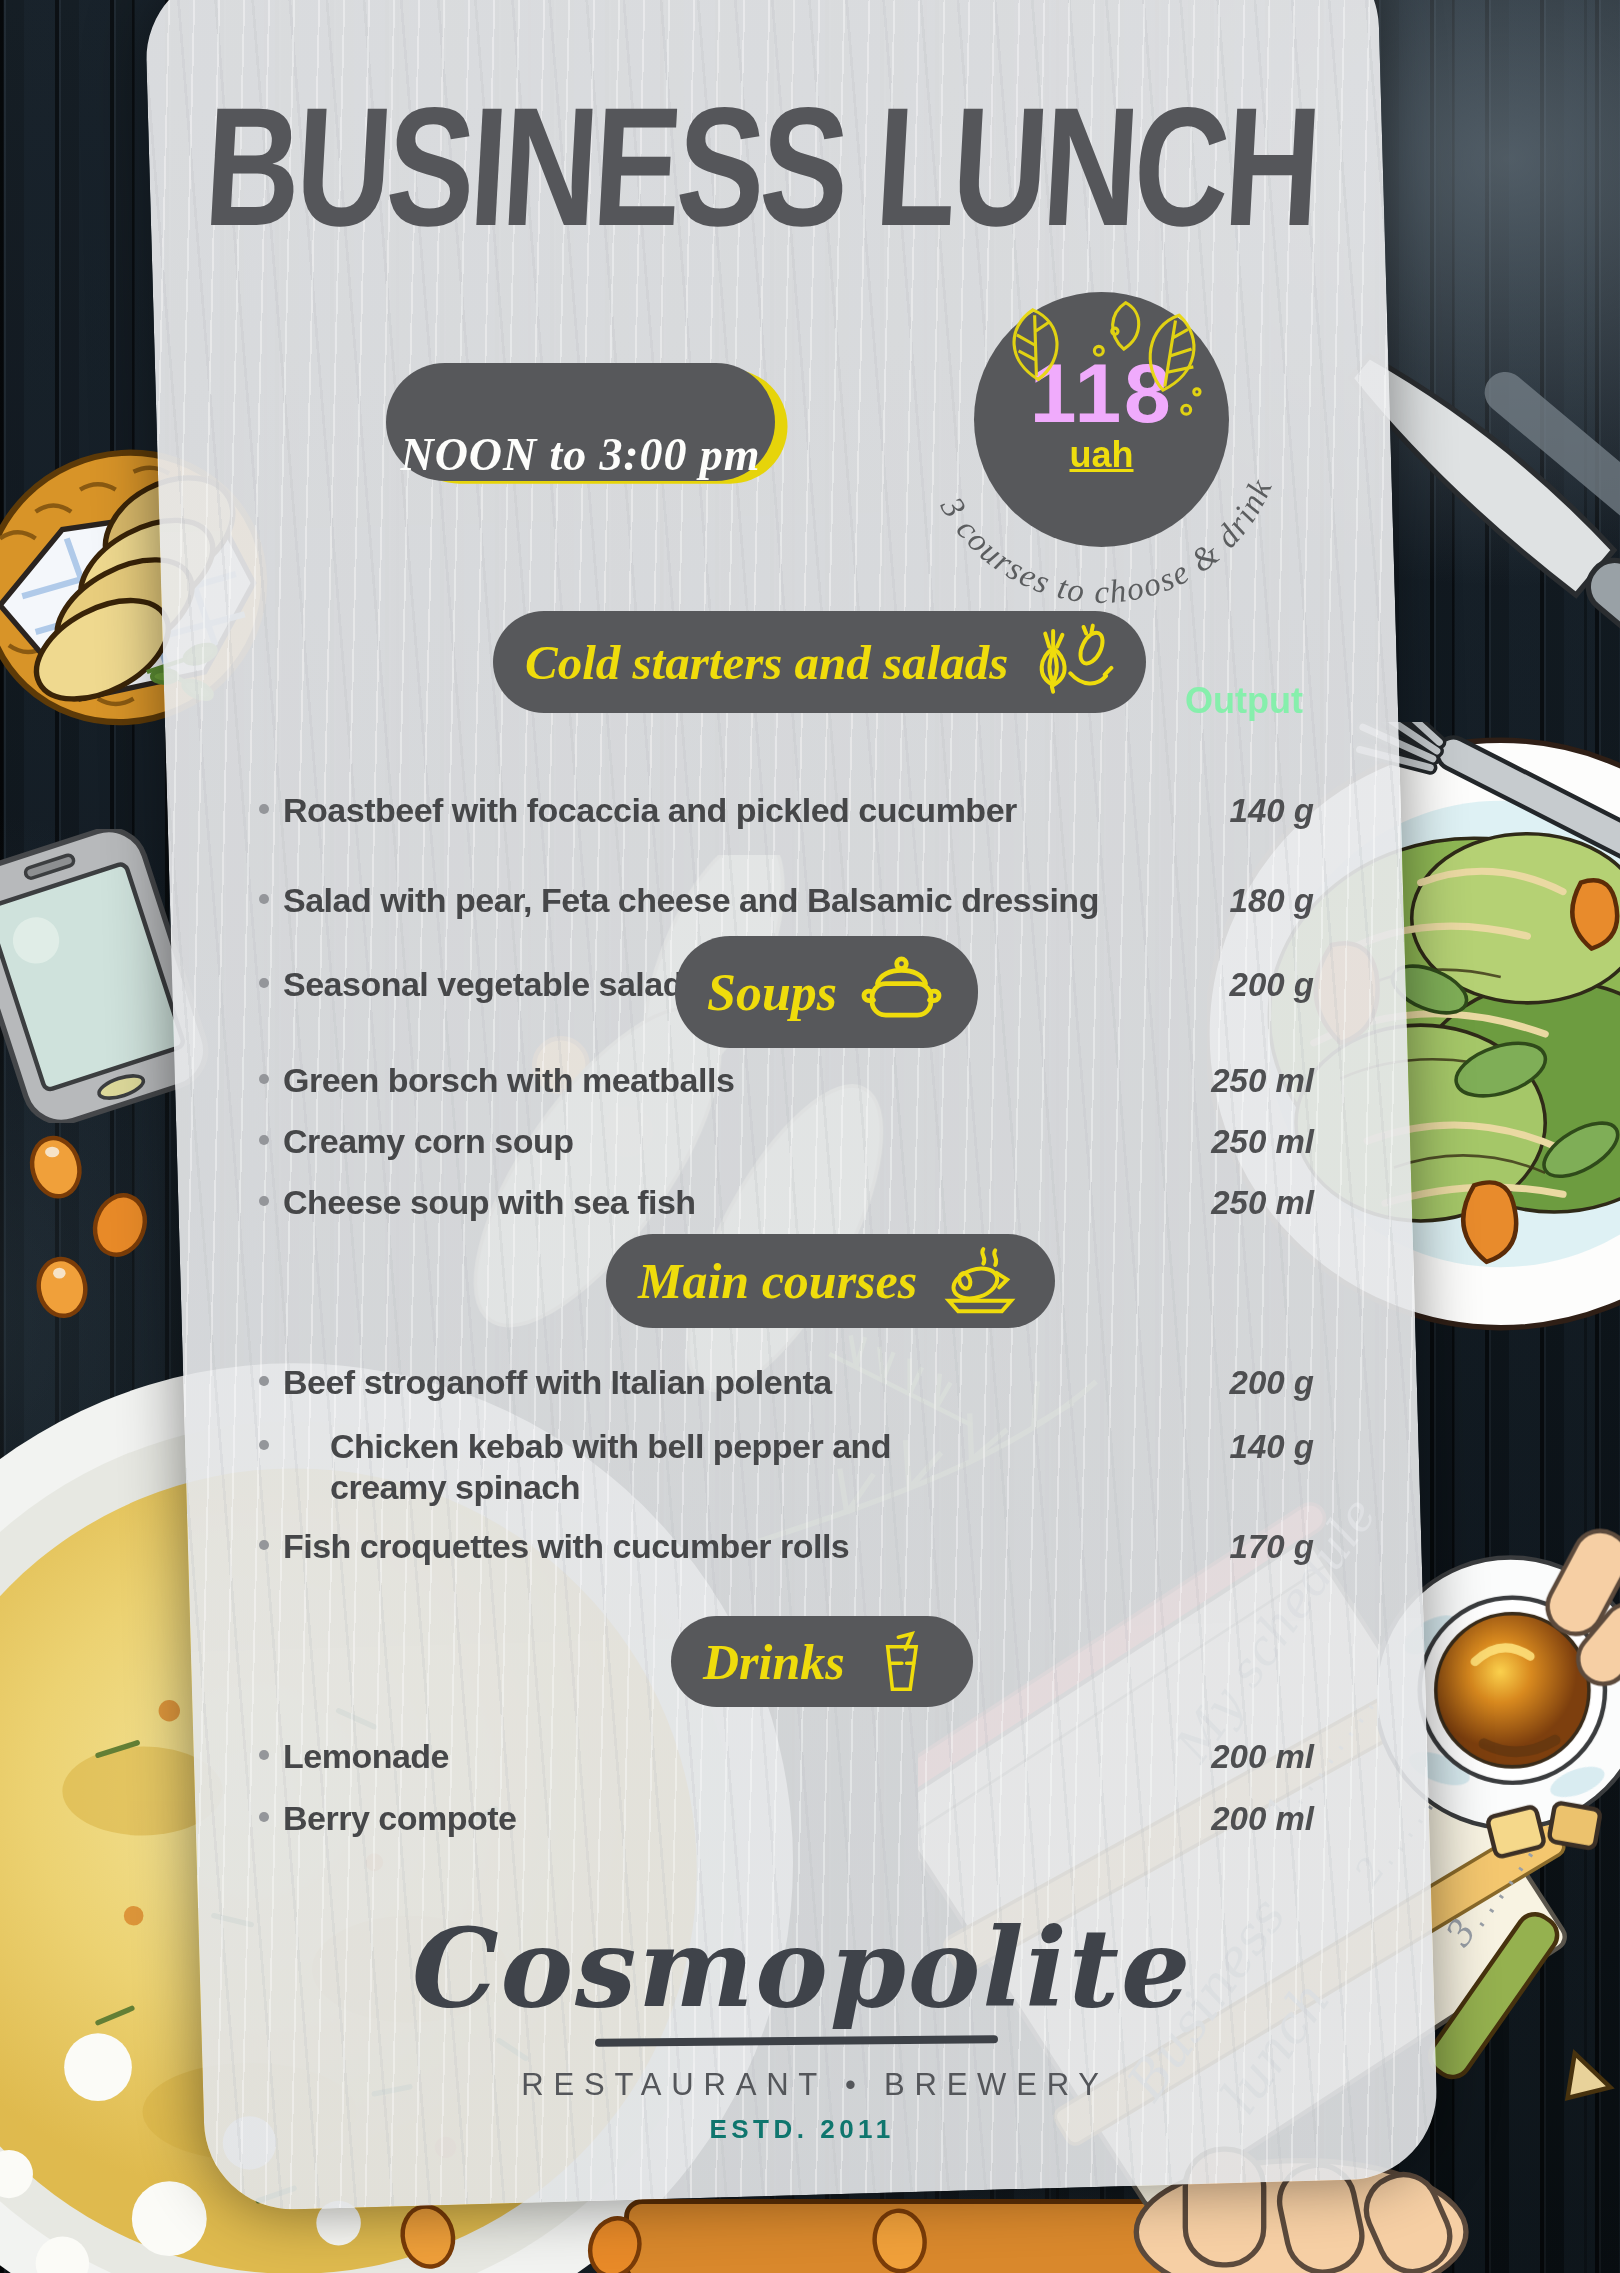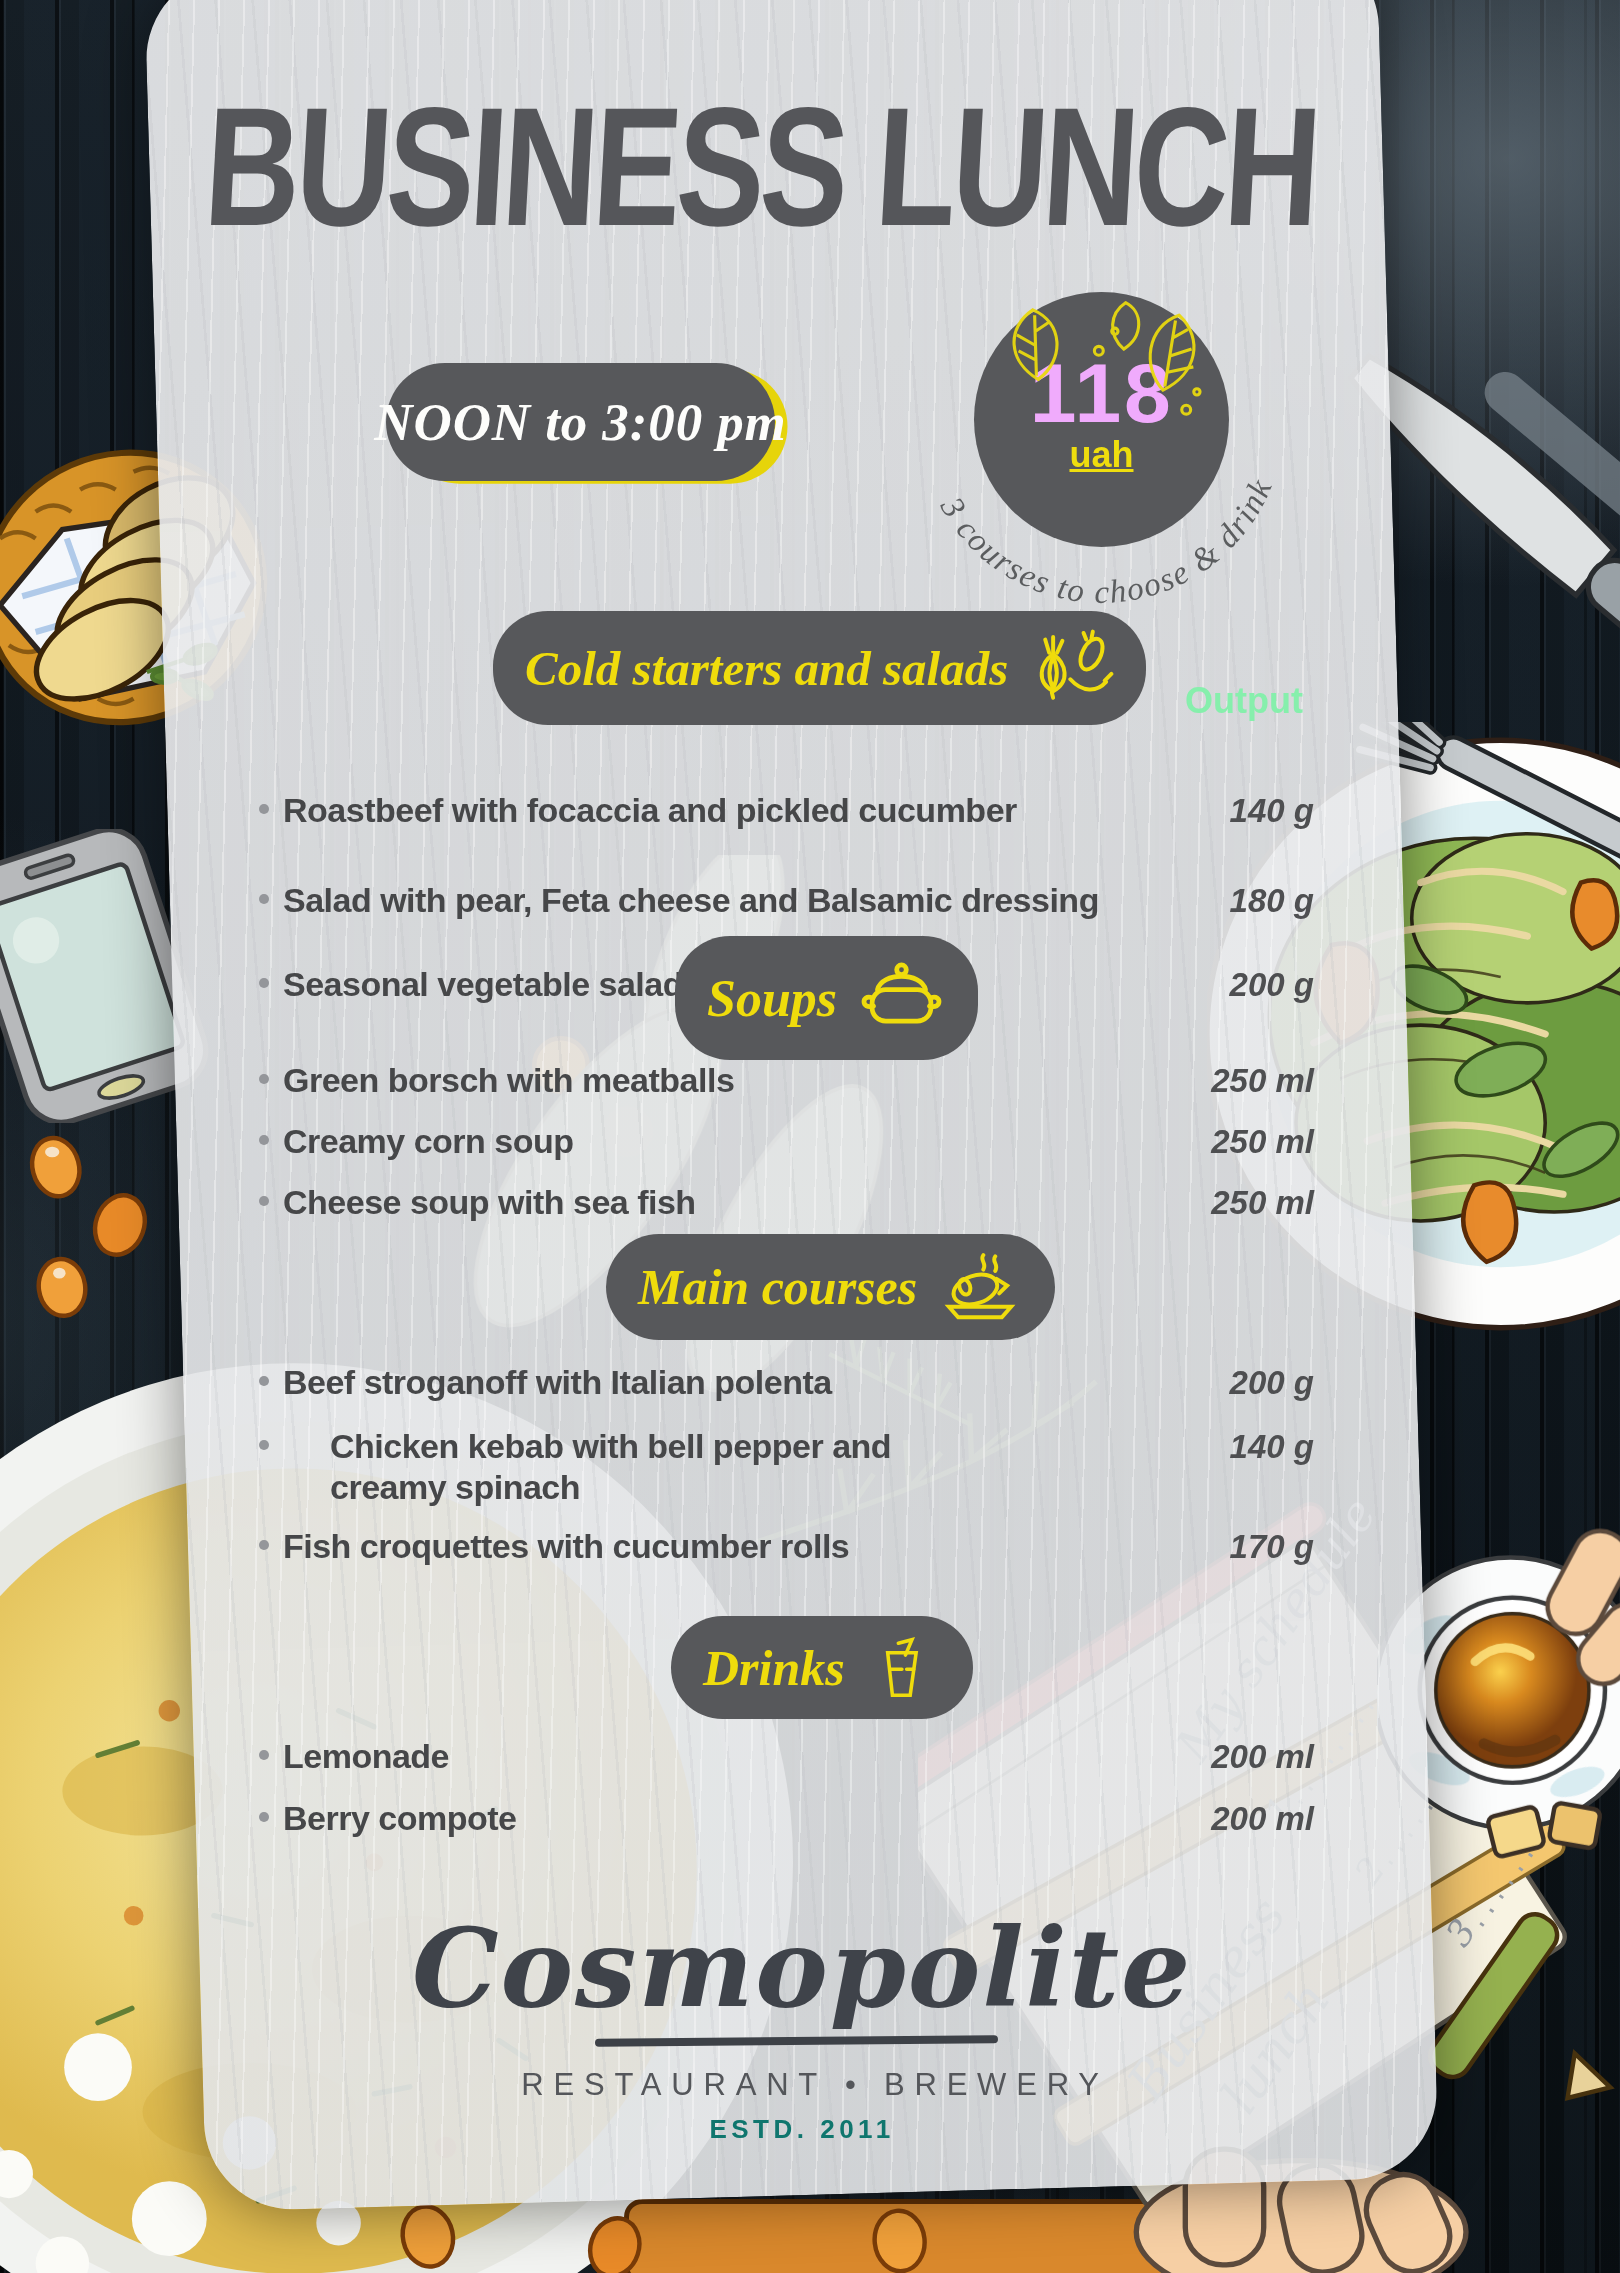--- a/index.html
+++ b/index.html
@@ -25,32 +25,32 @@
          box-shadow:0 0 62px rgba(0,0,0,.45);}
   .deco{position:absolute;pointer-events:none;}
   .z1{z-index:1}.z2{z-index:2}.z3{z-index:3}.z4{z-index:4}
   
   .title{position:absolute;left:169px;top:70px;width:1194px;text-align:center;
          font-weight:900;font-size:132px;line-height:1.15;color:#55565a;
          letter-spacing:-4.5px;transform:scaleY(1.28) skewX(-4deg);transform-origin:center top;
          white-space:nowrap;}
   .time-badge{position:absolute;left:386px;top:363px;width:389px;height:118px;
          border-radius:59px;background:#57585b;box-shadow:14.3px 4.5px 0 -1.8px #e6d40a;
-         display:flex;align-items:center;justify-content:center;color:#fdfdfb;
+         display:flex;align-items:flex-end;justify-content:center;color:#fdfdfb;
          font-family:"Liberation Serif",serif;font-style:italic;font-weight:700;
-         font-size:53px;letter-spacing:0.9px;white-space:nowrap;}
+         font-size:46px;letter-spacing:0.9px;white-space:nowrap;}
   .price-circle{position:absolute;left:974px;top:292px;width:255px;height:255px;
          border-radius:50%;background:#57585b;text-align:center;}
   .price-amount{margin-top:59px;font-weight:900;font-size:84px;line-height:1;
          color:#f0abfc;letter-spacing:2.7px;}
   .price-currency{font-weight:700;font-size:36px;line-height:1;color:#eedd0e;margin-top:1.8px;text-decoration:underline;}
   .output-header{position:absolute;left:1185px;top:648px;font-weight:700;font-size:36px;
          color:#86efac;margin-top:32px;}
   .pill{position:absolute;display:inline-flex;align-items:center;gap:19.6px;
-         background:#57585b;border-radius:55px;padding:6px 32px;
+         background:#57585b;border-radius:55px;padding:0 32px;
          font-family:"Liberation Serif",serif;font-style:italic;font-weight:700;
          color:#efdc0c;white-space:nowrap;}
   .pill svg{flex:0 0 auto;}
   .row{position:absolute;left:0;width:1621px;}
   .dot{position:absolute;left:259px;top:14.3px;width:9.8px;height:9.8px;border-radius:50%;
          background:#94969a;}
   .item{position:absolute;left:283px;top:0;font-weight:700;font-size:34px;line-height:1.22;
          color:#464749;letter-spacing:-0.5px;max-width:900px;}
   .item.narrow{max-width:579px;margin-left:47px;}
   .out{position:absolute;right:307px;top:1.8px;font-style:italic;font-weight:700;

